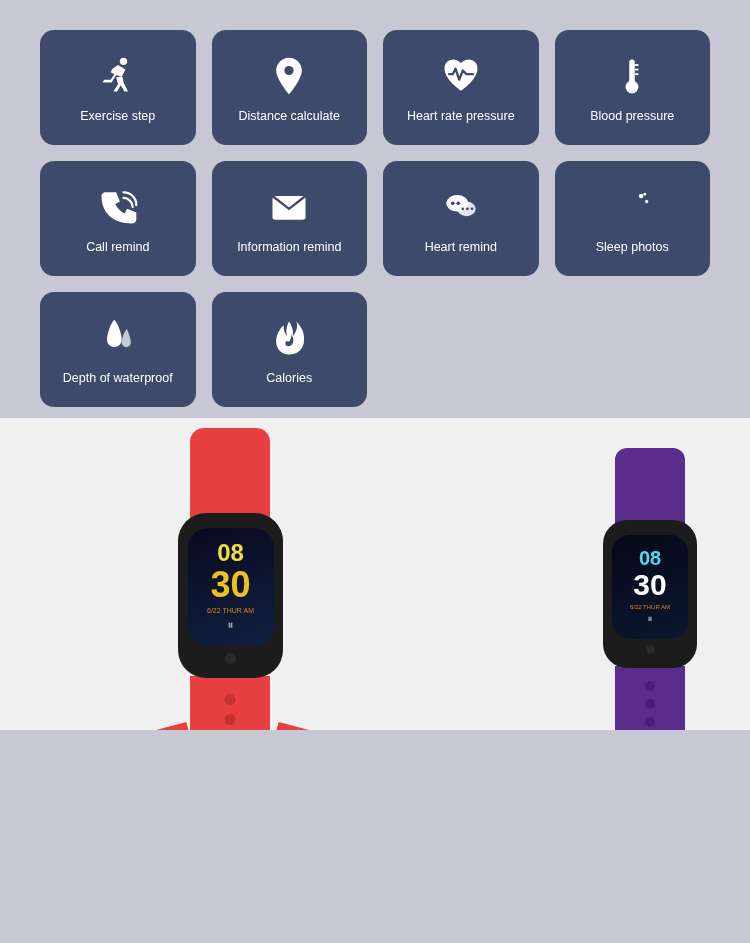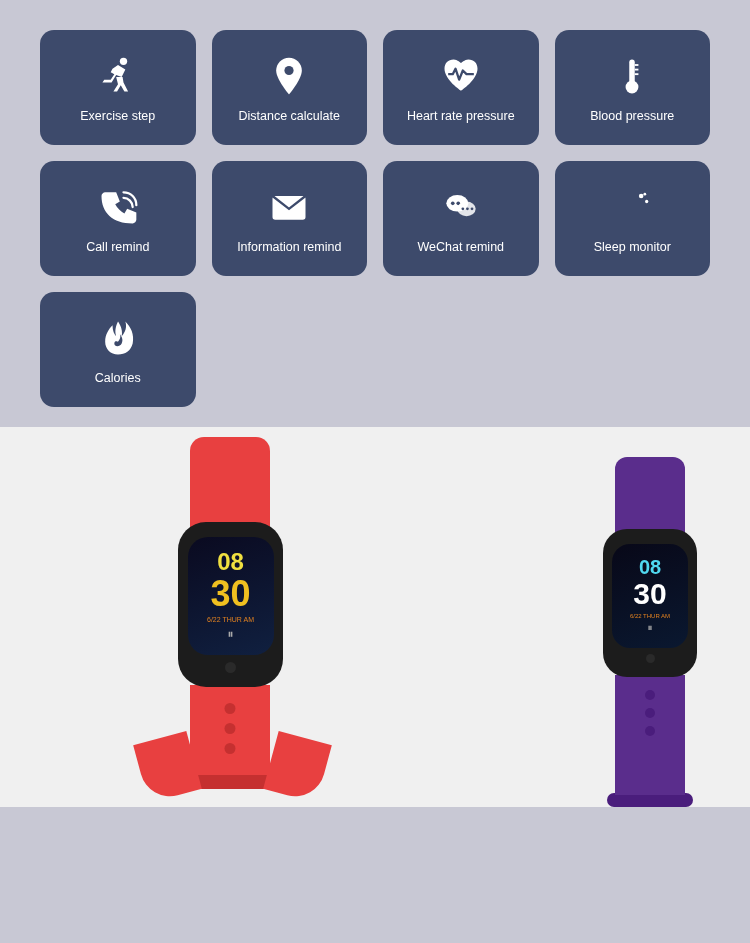--- a/index.html
+++ b/index.html
@@ -6,21 +6,21 @@
     body {
       width: 750px;
       height: 943px;
       overflow: hidden;
       font-family: Arial, sans-serif;
       background: #c8c8d4;
     }
 
     .top-section {
       background: #c8c8d4;
-      padding: 30px 40px 20px 40px;
+      padding: 30px 40px 11px 40px;
     }
 
     .features-grid {
       display: grid;
       grid-template-columns: repeat(4, 1fr);
       gap: 16px;
     }
 
     .feature-card {
       background: #3d4a6b;
@@ -52,21 +52,21 @@
     .feature-label {
       color: white;
       font-size: 12.5px;
       text-align: center;
       line-height: 1.35;
       font-weight: 400;
     }
 
     .bottom-section {
       background: #f0f0f0;
-      height: 380px;
+      height: 312px;
       position: relative;
       overflow: hidden;
     }
   </style>
 </head>
 <body>
 
 <div class="top-section">
   <div class="features-grid">
 
@@ -147,37 +147,47 @@
         <svg viewBox="0 0 48 48" xmlns="http://www.w3.org/2000/svg">
           <ellipse cx="20" cy="20" rx="12" ry="9" fill="white"></ellipse>
           <circle cx="15" cy="20" r="2" fill="#3d4a6b"></circle>
           <circle cx="21" cy="20" r="2" fill="#3d4a6b"></circle>
           <ellipse cx="30" cy="26" rx="10" ry="8" fill="white" opacity="0.85"></ellipse>
           <circle cx="26" cy="26" r="1.5" fill="#3d4a6b"></circle>
           <circle cx="31" cy="26" r="1.5" fill="#3d4a6b"></circle>
           <circle cx="36" cy="26" r="1.5" fill="#3d4a6b"></circle>
         </svg>
       </div>
-      <div class="feature-label">WeChat
+      <div class="feature-label">Heart
 remind</div>
     </div>
 
     <div class="feature-card">
       <div class="feature-icon">
         <svg viewBox="0 0 48 48" xmlns="http://www.w3.org/2000/svg">
           <path d="M28 8 A16 16 0 1 0 28 40 A12 12 0 1 1 28 8z" fill="white"></path>
           <circle cx="34" cy="12" r="2.5" fill="white"></circle>
           <circle cx="40" cy="18" r="1.8" fill="white"></circle>
           <circle cx="38" cy="10" r="1.5" fill="white"></circle>
         </svg>
       </div>
       <div class="feature-label">Sleep
-monitor</div>
-    </div>
-
+photos</div>
+    </div>
+
+    <div class="feature-card">
+      <div class="feature-icon">
+        <svg viewBox="0 0 48 48" xmlns="http://www.w3.org/2000/svg">
+          <path d="M16 10 Q12 20 12 26 A8 8 0 0 0 28 26 Q28 20 24 10 Q22 6 20 4 Q18 6 16 10z" fill="white"></path>
+          <path d="M30 20 Q28 26 28 29 A5 5 0 0 0 38 29 Q38 26 36 20 Q34 16 34 14 Q32 16 30 20z" fill="white" opacity="0.7"></path>
+        </svg>
+      </div>
+      <div class="feature-label">Depth of
+waterproof</div>
+    </div>
 
 
     <div class="feature-card">
       <div class="feature-icon">
         <svg viewBox="0 0 48 48" xmlns="http://www.w3.org/2000/svg">
           <path d="M24 6 C24 6 30 14 28 22 C32 18 34 12 32 6 C38 12 42 20 40 30 C38 38 32 42 24 42 C16 42 10 36 10 28 C10 20 14 14 18 10 C18 16 20 20 22 22 C20 16 22 10 24 6z" fill="white"></path>
           <path d="M24 28 C24 28 28 24 26 20 C28 22 30 26 28 30 C26 34 20 34 20 30 C20 26 24 28 24 28z" fill="#3d4a6b"></path>
         </svg>
       </div>
       <div class="feature-label">Calories</div>

